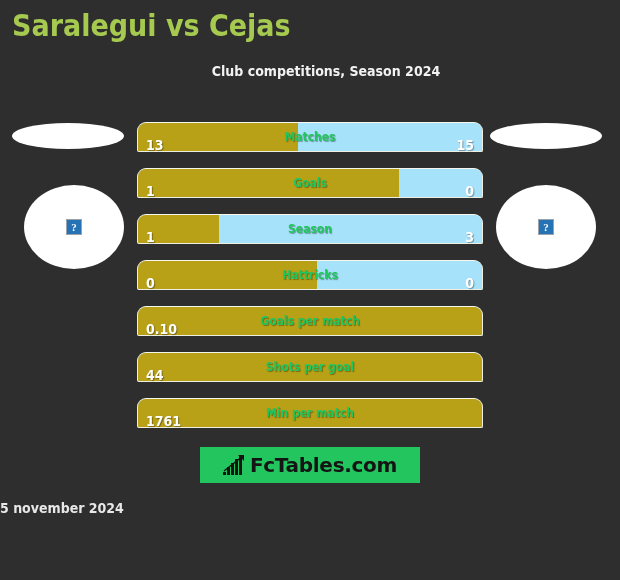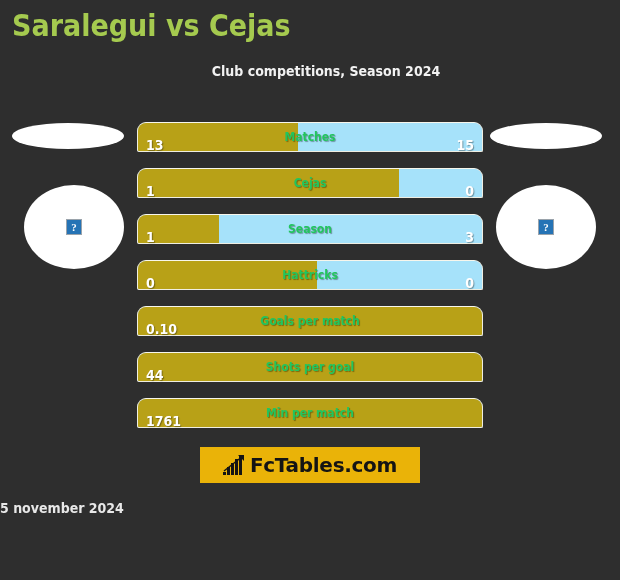--- a/index.html
+++ b/index.html
@@ -169,21 +169,21 @@
   .val.left  { left: 9px; }
   .val.right { right: 9px; }
 
   
   .logo-box {
     position: absolute;
     left: 200px;
     top: 447px;
     width: 220px;
     height: 36px;
-    background: #eab308;
+    background: #22c55e;
     display: flex;
     align-items: center;
     justify-content: center;
     gap: 5px;
   }
   .logo-icon {
     width: 22px;
     height: 20px;
     display: block;
   }
@@ -241,21 +241,21 @@
         </div>
         <div class="bar-label">Matches</div>
         <div class="val left">13</div>
         <div class="val right">15</div>
       </div>
       <div class="bar-wrap">
         <div class="bar">
           <div class="fill-left" style="width: 76%; background: rgb(184, 161, 23);"></div>
           <div class="fill-right" style="width: 24%; background: rgb(166, 226, 250);"></div>
         </div>
-        <div class="bar-label">Cejas</div>
+        <div class="bar-label">Goals</div>
         <div class="val left">1</div>
         <div class="val right">0</div>
       </div>
       <div class="bar-wrap">
         <div class="bar">
           <div class="fill-left" style="width: 23.6%; background: rgb(184, 161, 23);"></div>
           <div class="fill-right" style="width: 76.4%; background: rgb(166, 226, 250);"></div>
         </div>
         <div class="bar-label">Season</div>
         <div class="val left">1</div>

